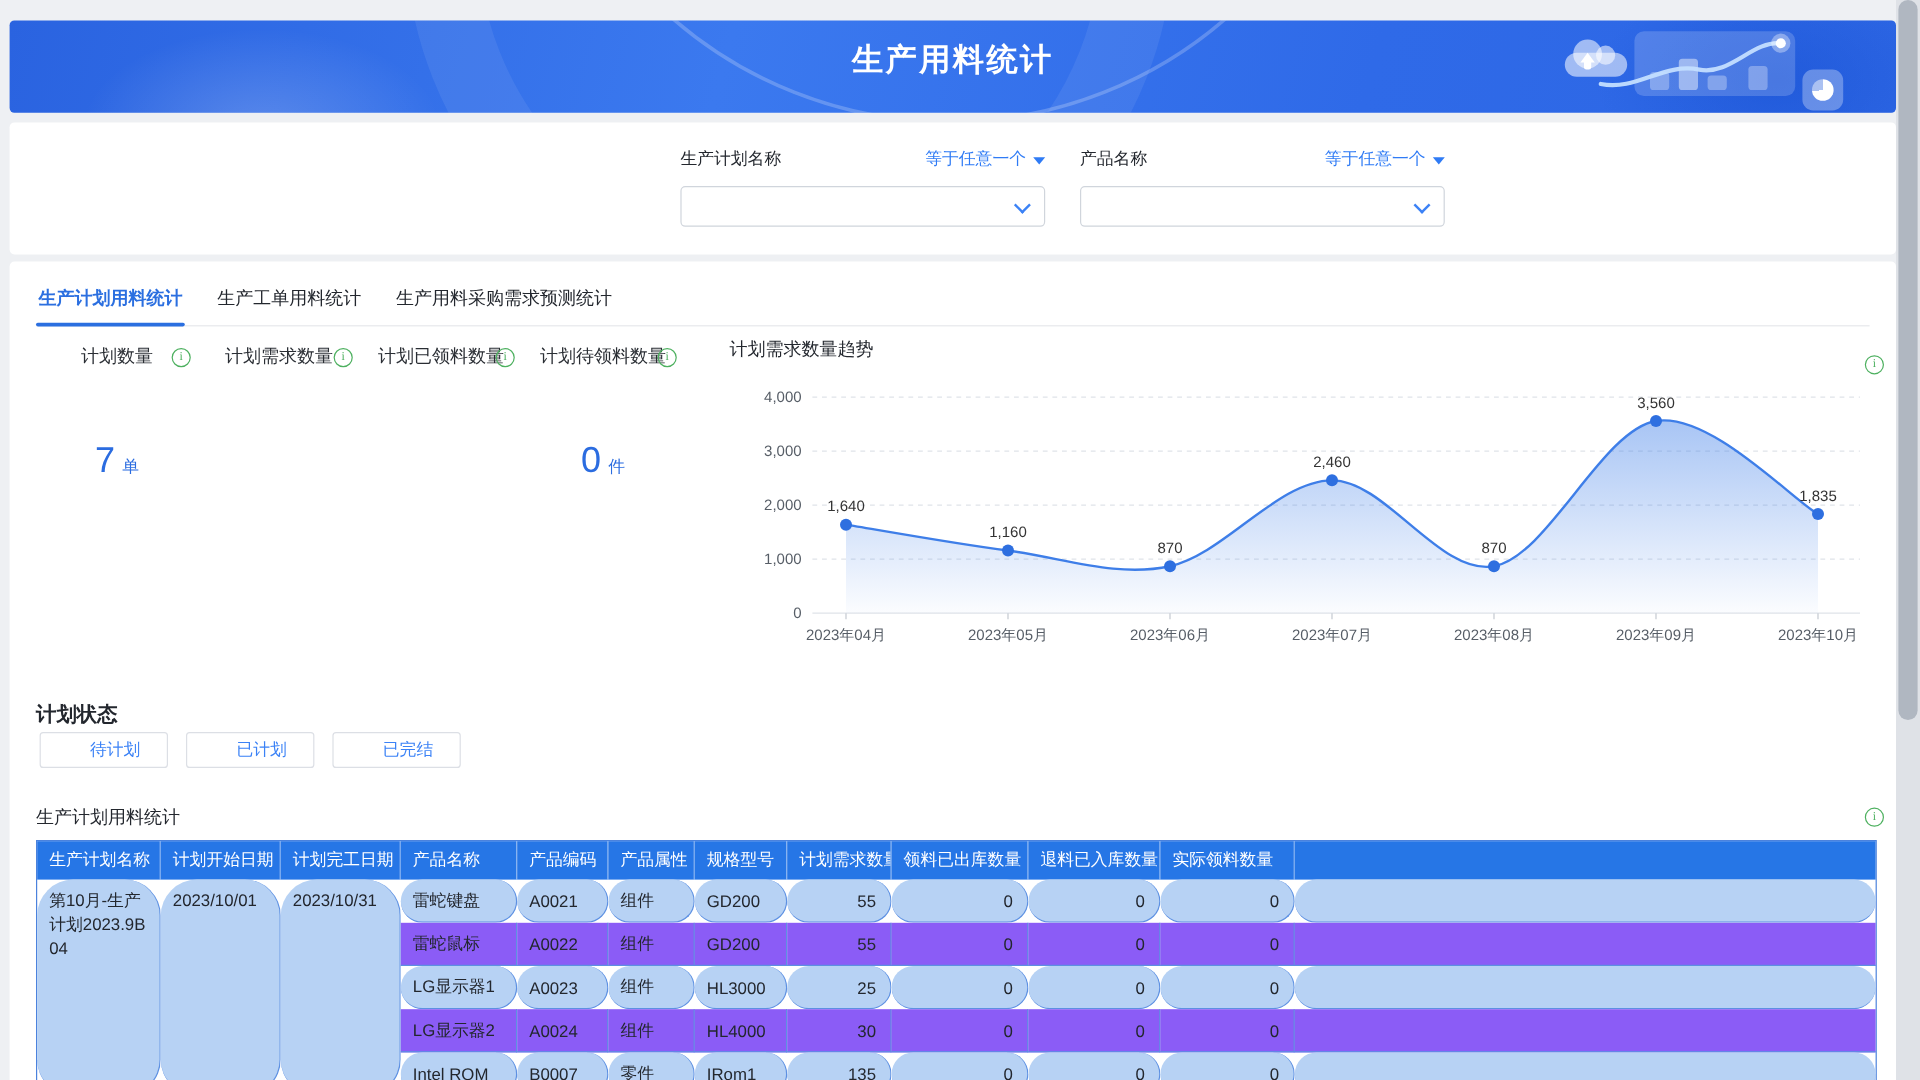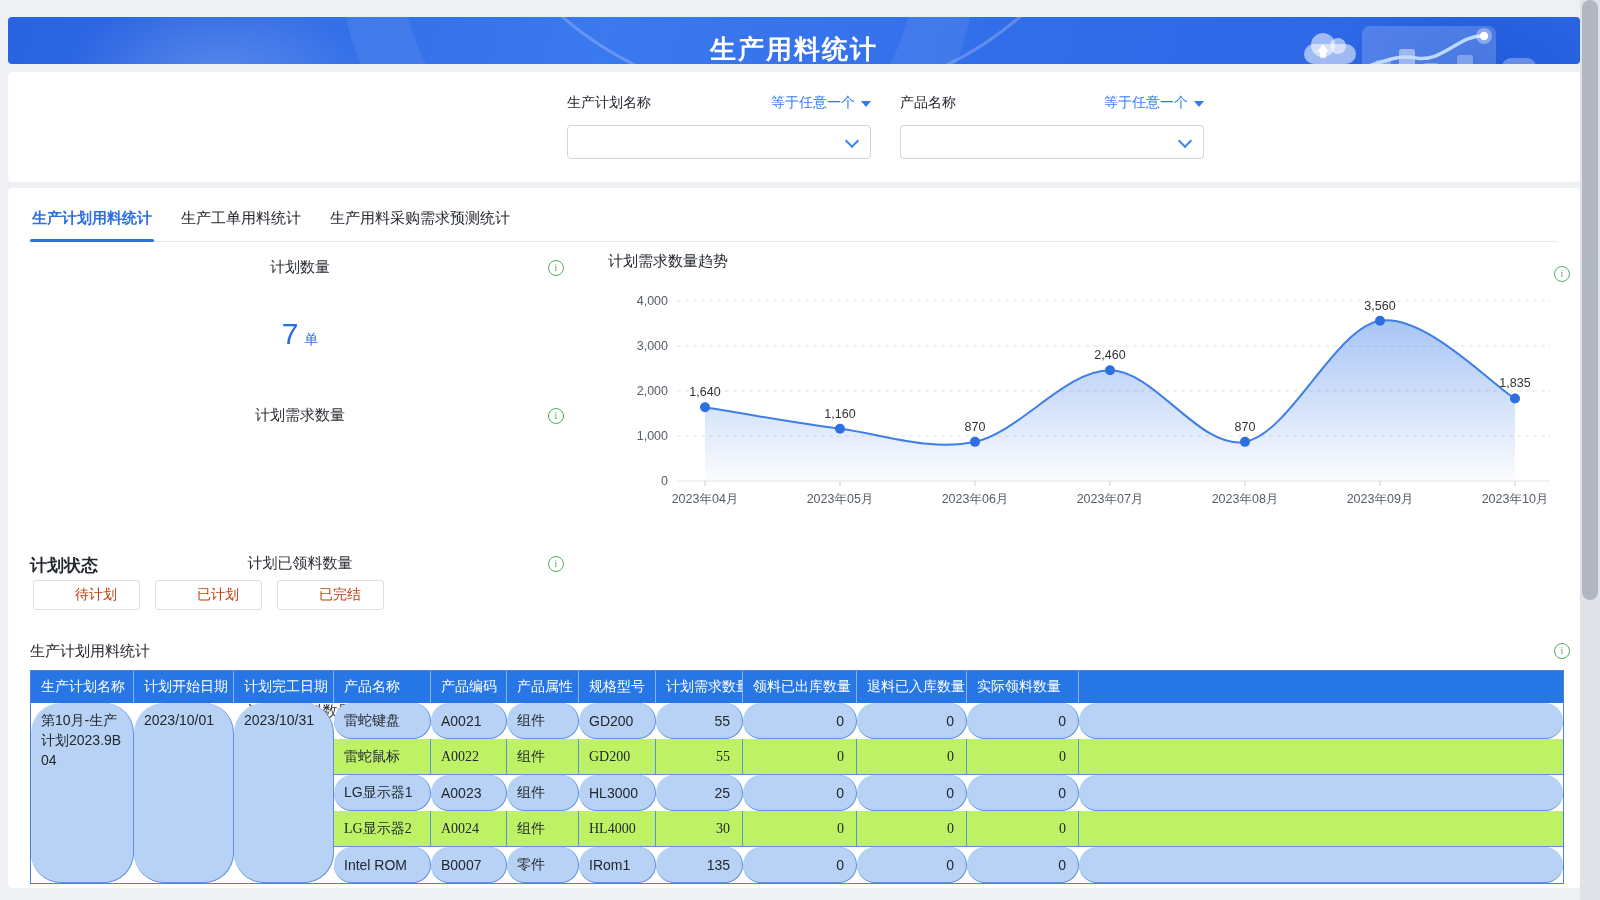--- a/index.html
+++ b/index.html
@@ -5,21 +5,21 @@
   html,body{margin:0;padding:0;}
   body{
     width:1600px;height:900px;position:relative;overflow:hidden;
     background:#eef0f3;
     font-family:"Liberation Sans","DejaVu Sans",sans-serif;
     color:#23272e;
   }
   .page{position:absolute;left:8px;top:17px;width:1572px;}
 
   
-  .banner{height:47px;border-radius:4px;position:relative;overflow:hidden;
+  .banner{height:77px;border-radius:4px;position:relative;overflow:hidden;
     background:linear-gradient(105deg,#2a63e0 0%,#3b79ef 38%,#2f6ae8 72%,#2d66e4 100%);}
   .banner::before{content:'';position:absolute;width:520px;height:520px;border-radius:50%;
     border:60px solid rgba(255,255,255,0.07);left:330px;top:-390px;}
   .banner::after{content:'';position:absolute;width:700px;height:700px;border-radius:50%;
     border:3px solid rgba(255,255,255,0.22);left:430px;top:-620px;}
   .banner-blob{position:absolute;right:-50px;top:-40px;width:300px;height:180px;border-radius:50%;
     background:radial-gradient(closest-side,rgba(23,80,210,0.55),rgba(23,80,210,0));}
   .banner-glow{position:absolute;left:60px;bottom:-100px;width:300px;height:170px;border-radius:50%;
     background:radial-gradient(closest-side,rgba(255,255,255,0.20),rgba(255,255,255,0));}
   .banner h1{position:absolute;left:0;right:0;top:0;margin:0;text-align:center;line-height:65px;
@@ -62,54 +62,54 @@
   .tab{padding:9px 2px 13px;font-size:15px;color:#23272e;cursor:pointer;position:relative;}
   .tab.active{color:#2b6fe0;font-weight:700;}
   .tab.active::after{content:'';position:absolute;left:0;right:0;bottom:-1px;height:3px;background:#2b6fe0;border-radius:2px;}
 
   
   .info{display:inline-flex;align-items:center;justify-content:center;width:14px;height:14px;
     border:1px solid #4db05f;border-radius:50%;color:#4db05f;font-size:10px;line-height:1;
     font-family:"Liberation Serif","DejaVu Serif",serif;cursor:pointer;}
 
   
-  .stats{position:absolute;left:22px;top:64px;width:540px;display:grid;grid-template-columns:1fr;}
+  .stats{position:absolute;left:22px;top:64px;width:540px;display:grid;grid-template-columns:1fr 1fr 1fr 1fr;}
   .stat-cell{position:relative;height:148px;text-align:center;}
   .stat-label{display:inline-block;font-size:15px;color:#2a2e34;margin-top:6px;}
   .stat-info{position:absolute;right:6px;top:8px;}
-  .stat-value{margin-top:40px;font-size:30px;color:#2b6ce0;font-weight:500;}
+  .stat-value{margin-top:60px;font-size:30px;color:#2b6ce0;font-weight:500;}
   .stat-unit{font-size:14px;margin-left:6px;font-weight:400;}
 
   
   .chart-block{position:absolute;left:600px;top:64px;width:958px;height:262px;}
   .chart-title{font-size:15px;color:#23272e;}
   #trend-chart{display:block;margin-top:2px;width:950px;height:238px;overflow:visible;}
   #trend-chart text{font-family:"Liberation Sans","DejaVu Sans",sans-serif;}
   .chart-info{position:absolute;right:10px;top:78px;}
 
   
   .status-label{position:absolute;left:22px;top:366px;font-size:17px;font-weight:700;color:#23272e;}
   .status-buttons{position:absolute;left:25px;top:392px;display:flex;gap:15px;}
   .status-btn{width:107px;height:30px;border:1px solid #dcdfe5;border-radius:3px;background:#fff;
-    font-size:14px;color:#c2410c;cursor:pointer;font-family:Liberation Mono, monospace;padding-left:25px;}
+    font-size:14px;color:#3b82f6;cursor:pointer;font-family:Liberation Mono, monospace;padding-left:25px;}
 
   
   .table-head-row{position:absolute;left:22px;top:454px;font-size:15px;color:#23272e;}
   .table-info{position:absolute;right:10px;top:455px;}
   .table-wrap{position:absolute;left:22px;right:16px;top:482px;}
   table{width:100%;border-collapse:separate;border-spacing:0;table-layout:fixed;font-size:14px;
     border:1px solid #4b82dd;}
   th{background:#2676e6;color:#fff;font-weight:400;text-align:left;height:32px;padding:0 10px;
     border-right:1px solid rgba(255,255,255,0.45);white-space:nowrap;overflow:hidden;}
   th.filler{border-right:none;}
   td{height:35px;padding:0 10px;border-right:1px solid #5d90e2;border-bottom:1px solid #5d90e2;
     color:#23272e;white-space:nowrap;overflow:hidden;}
   td.filler{border-right:none;}
   tr.r-odd td{background:#b7d2f4;border-radius:30px;}
-  tr.r-even td{background:#bef264;font-family:Liberation Serif, serif;}
+  tr.r-even td{background:#8b5cf6;}
   td.merged{background:#b7d2f4;vertical-align:top;padding-top:7px;line-height:20px;
     white-space:normal;word-break:break-all;}
   td.num{text-align:right;padding-right:12px;}
 
   
   .scrollbar{position:fixed;right:0;top:0;width:20px;height:900px;background:#dfe2e7;}
   .scroll-thumb{position:absolute;left:2px;right:2px;top:0;height:600px;background:#b0b7c1;border-radius:9px;}
 </style>
 </head>
 <body>

